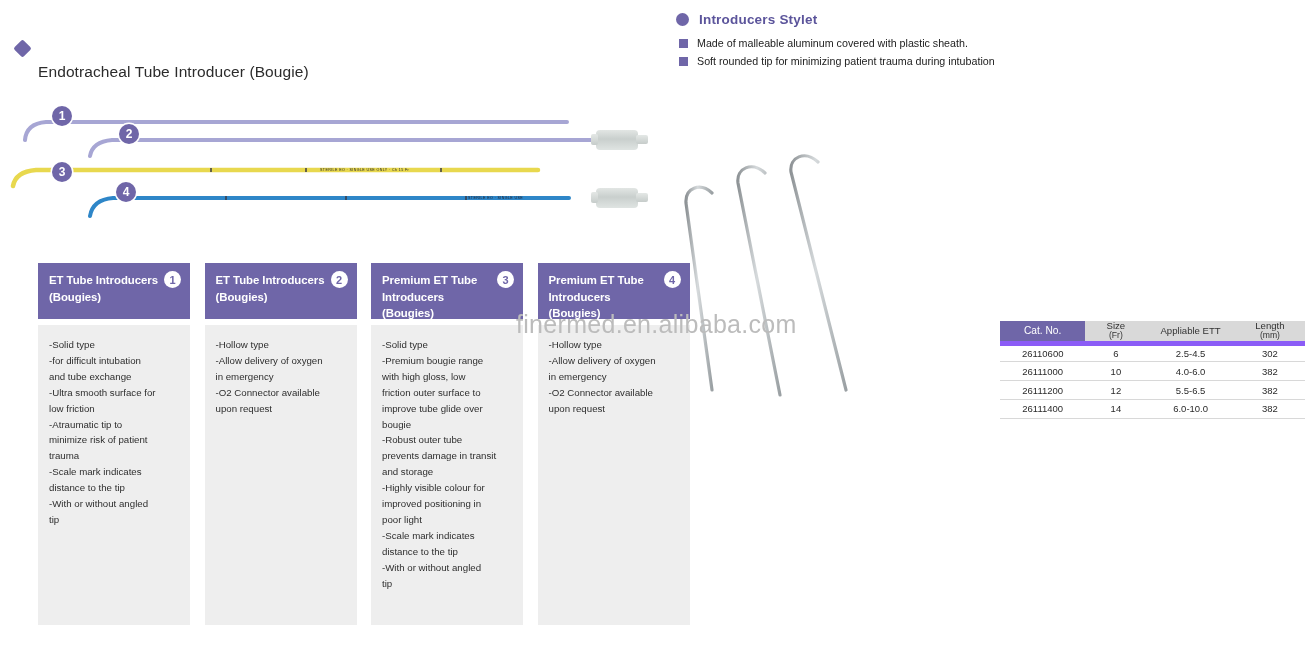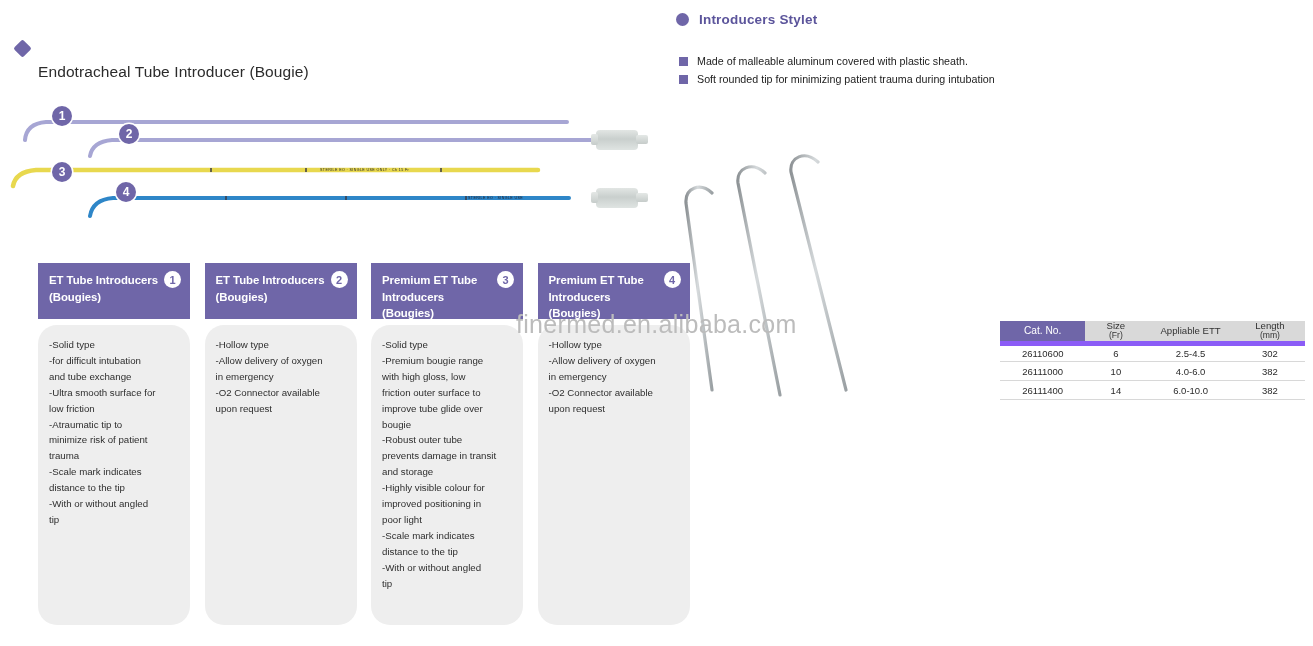--- a/index.html
+++ b/index.html
@@ -24,21 +24,21 @@
     font-size: 15.5px; color: #2b2b2b; letter-spacing: .1px;
     white-space: nowrap;
     margin-top: 47px;
   }
 
   
   .stylet-head { position: absolute; left: 676px; top: 12px; width: 420px; }
   .stylet-title-row { display: flex; align-items: center; gap: 10px; }
   .dot { width: 13px; height: 13px; border-radius: 50%; background: #6f66a8; flex: none; }
   .stylet-title { font-size: 13.5px; font-weight: bold; color: #5b549b; letter-spacing: .2px; }
-  .bullets { margin-top: 28px; }
+  .bullets { margin-top: 10px; }
   .bullet-row { display: flex; align-items: flex-start; gap: 9px; margin-bottom: 6px; padding-left: 3px; }
   .sq { width: 9px; height: 9px; background: #6f66a8; flex: none; margin-top: 2px; }
   .bullet-text { font-size: 10.7px; color: #222; line-height: 1.15; }
 
   
   .products { position: absolute; left: 0; top: 98px; width: 670px; height: 125px; }
   .prod { position: absolute; }
   .badge {
     position: absolute; width: 20px; height: 20px; border-radius: 50%;
     background: #6f66a8; color: #fff; font-size: 12px; font-weight: bold;
@@ -92,21 +92,20 @@
     position: absolute; right: 9px; top: 8px;
     width: 17px; height: 17px; border-radius: 50%;
     background: #ffffff; color: #6f66a8;
     font-size: 11px; font-weight: bold;
     display: flex; align-items: center; justify-content: center;
   }
   .card-body {
     background: #eeeeee; margin-top: 6px; padding: 12px 11px 10px 11px;
     font-size: 9.7px; color: #2e2e2e; line-height: 1.64;
     white-space: pre-line;
-    border-radius: 19px;
   }
   .h1 { height: 300px; } .h2 { height: 300px; }
   .h3 { height: 300px; } .h4 { height: 300px; }
 
   
   .spec { position: absolute; left: 1000px; top: 321px; width: 305px; }
   .spec table { border-collapse: collapse; width: 100%; }
   .spec th, .spec td { font-weight: normal; text-align: center; }
   .spec thead th { height: 21px; font-size: 9.6px; color: #333; background: #d9d9d9; line-height: 1.08; }
   .spec thead th.catno { background: #6f66a8; color: #ffffff; font-size: 10.2px; }
@@ -299,20 +298,26 @@
           <td>2.5-4.5</td>
           <td>302</td>
         </tr>
         <tr>
           <td>26111000</td>
           <td>10</td>
           <td>4.0-6.0</td>
           <td>382</td>
         </tr>
         <tr>
+          <td>26111200</td>
+          <td>12</td>
+          <td>5.5-6.5</td>
+          <td>382</td>
+        </tr>
+        <tr>
           <td>26111400</td>
           <td>14</td>
           <td>6.0-10.0</td>
           <td>382</td>
         </tr>
       </tbody>
     </table>
   </div>
 
 </div>

